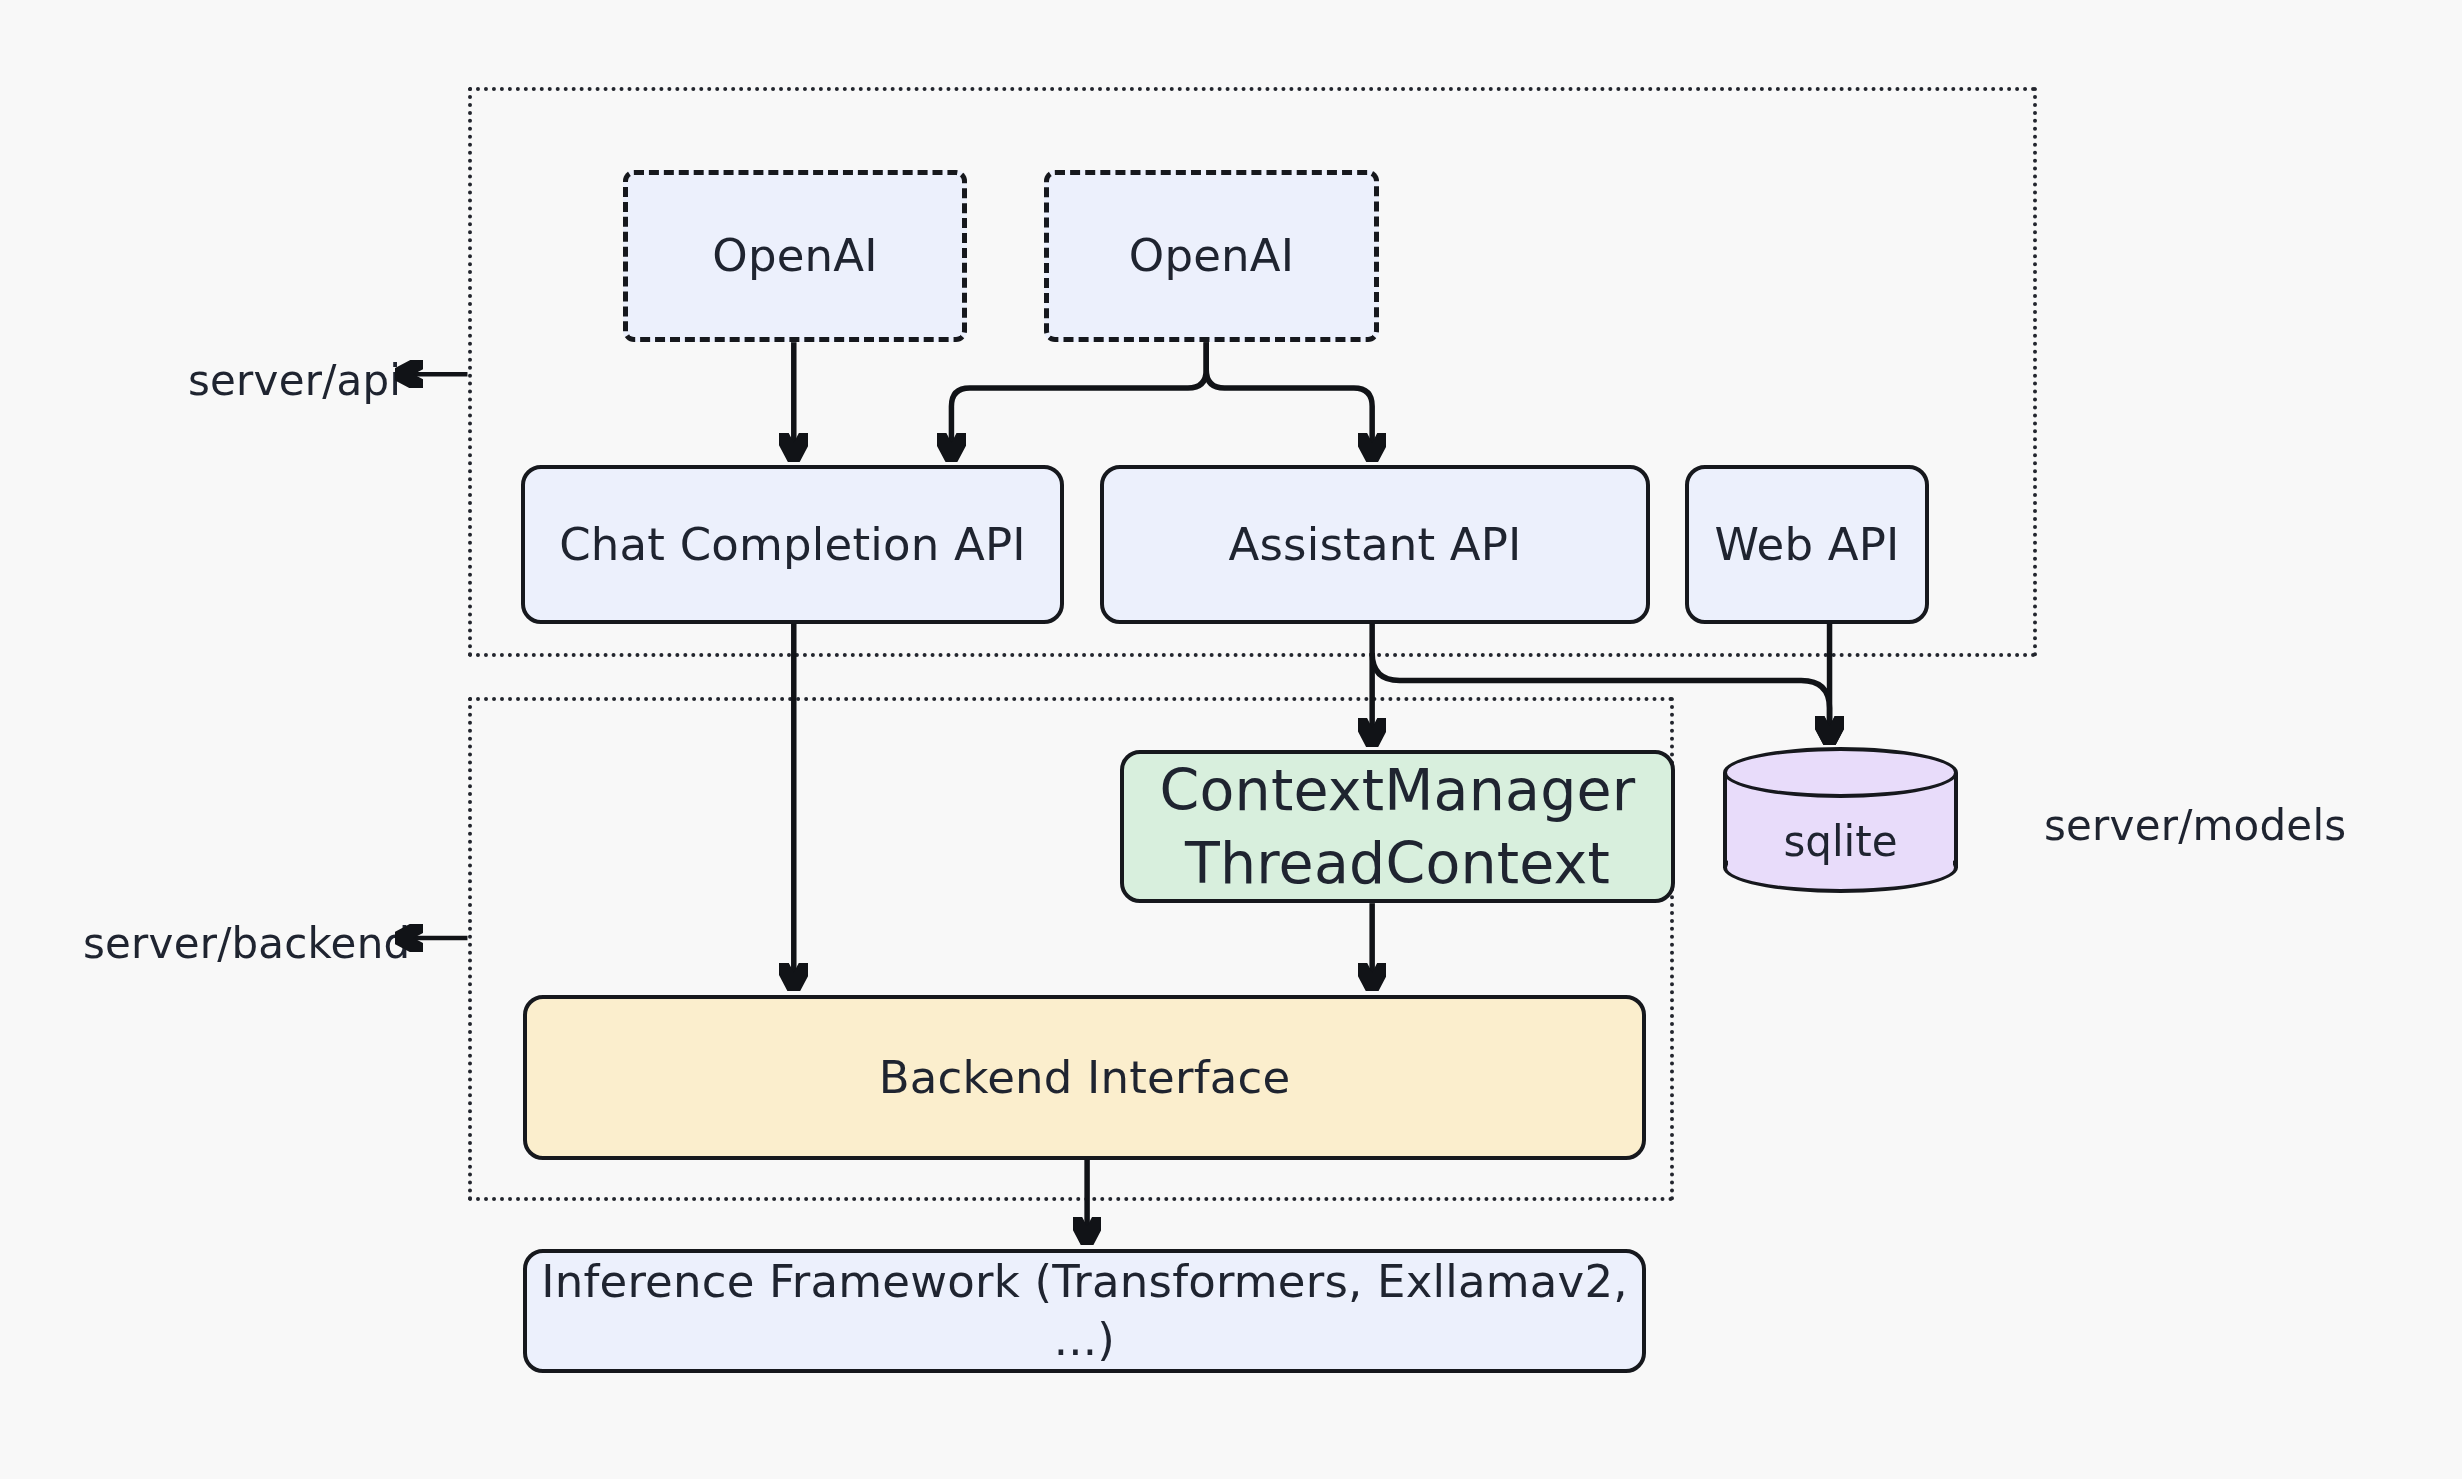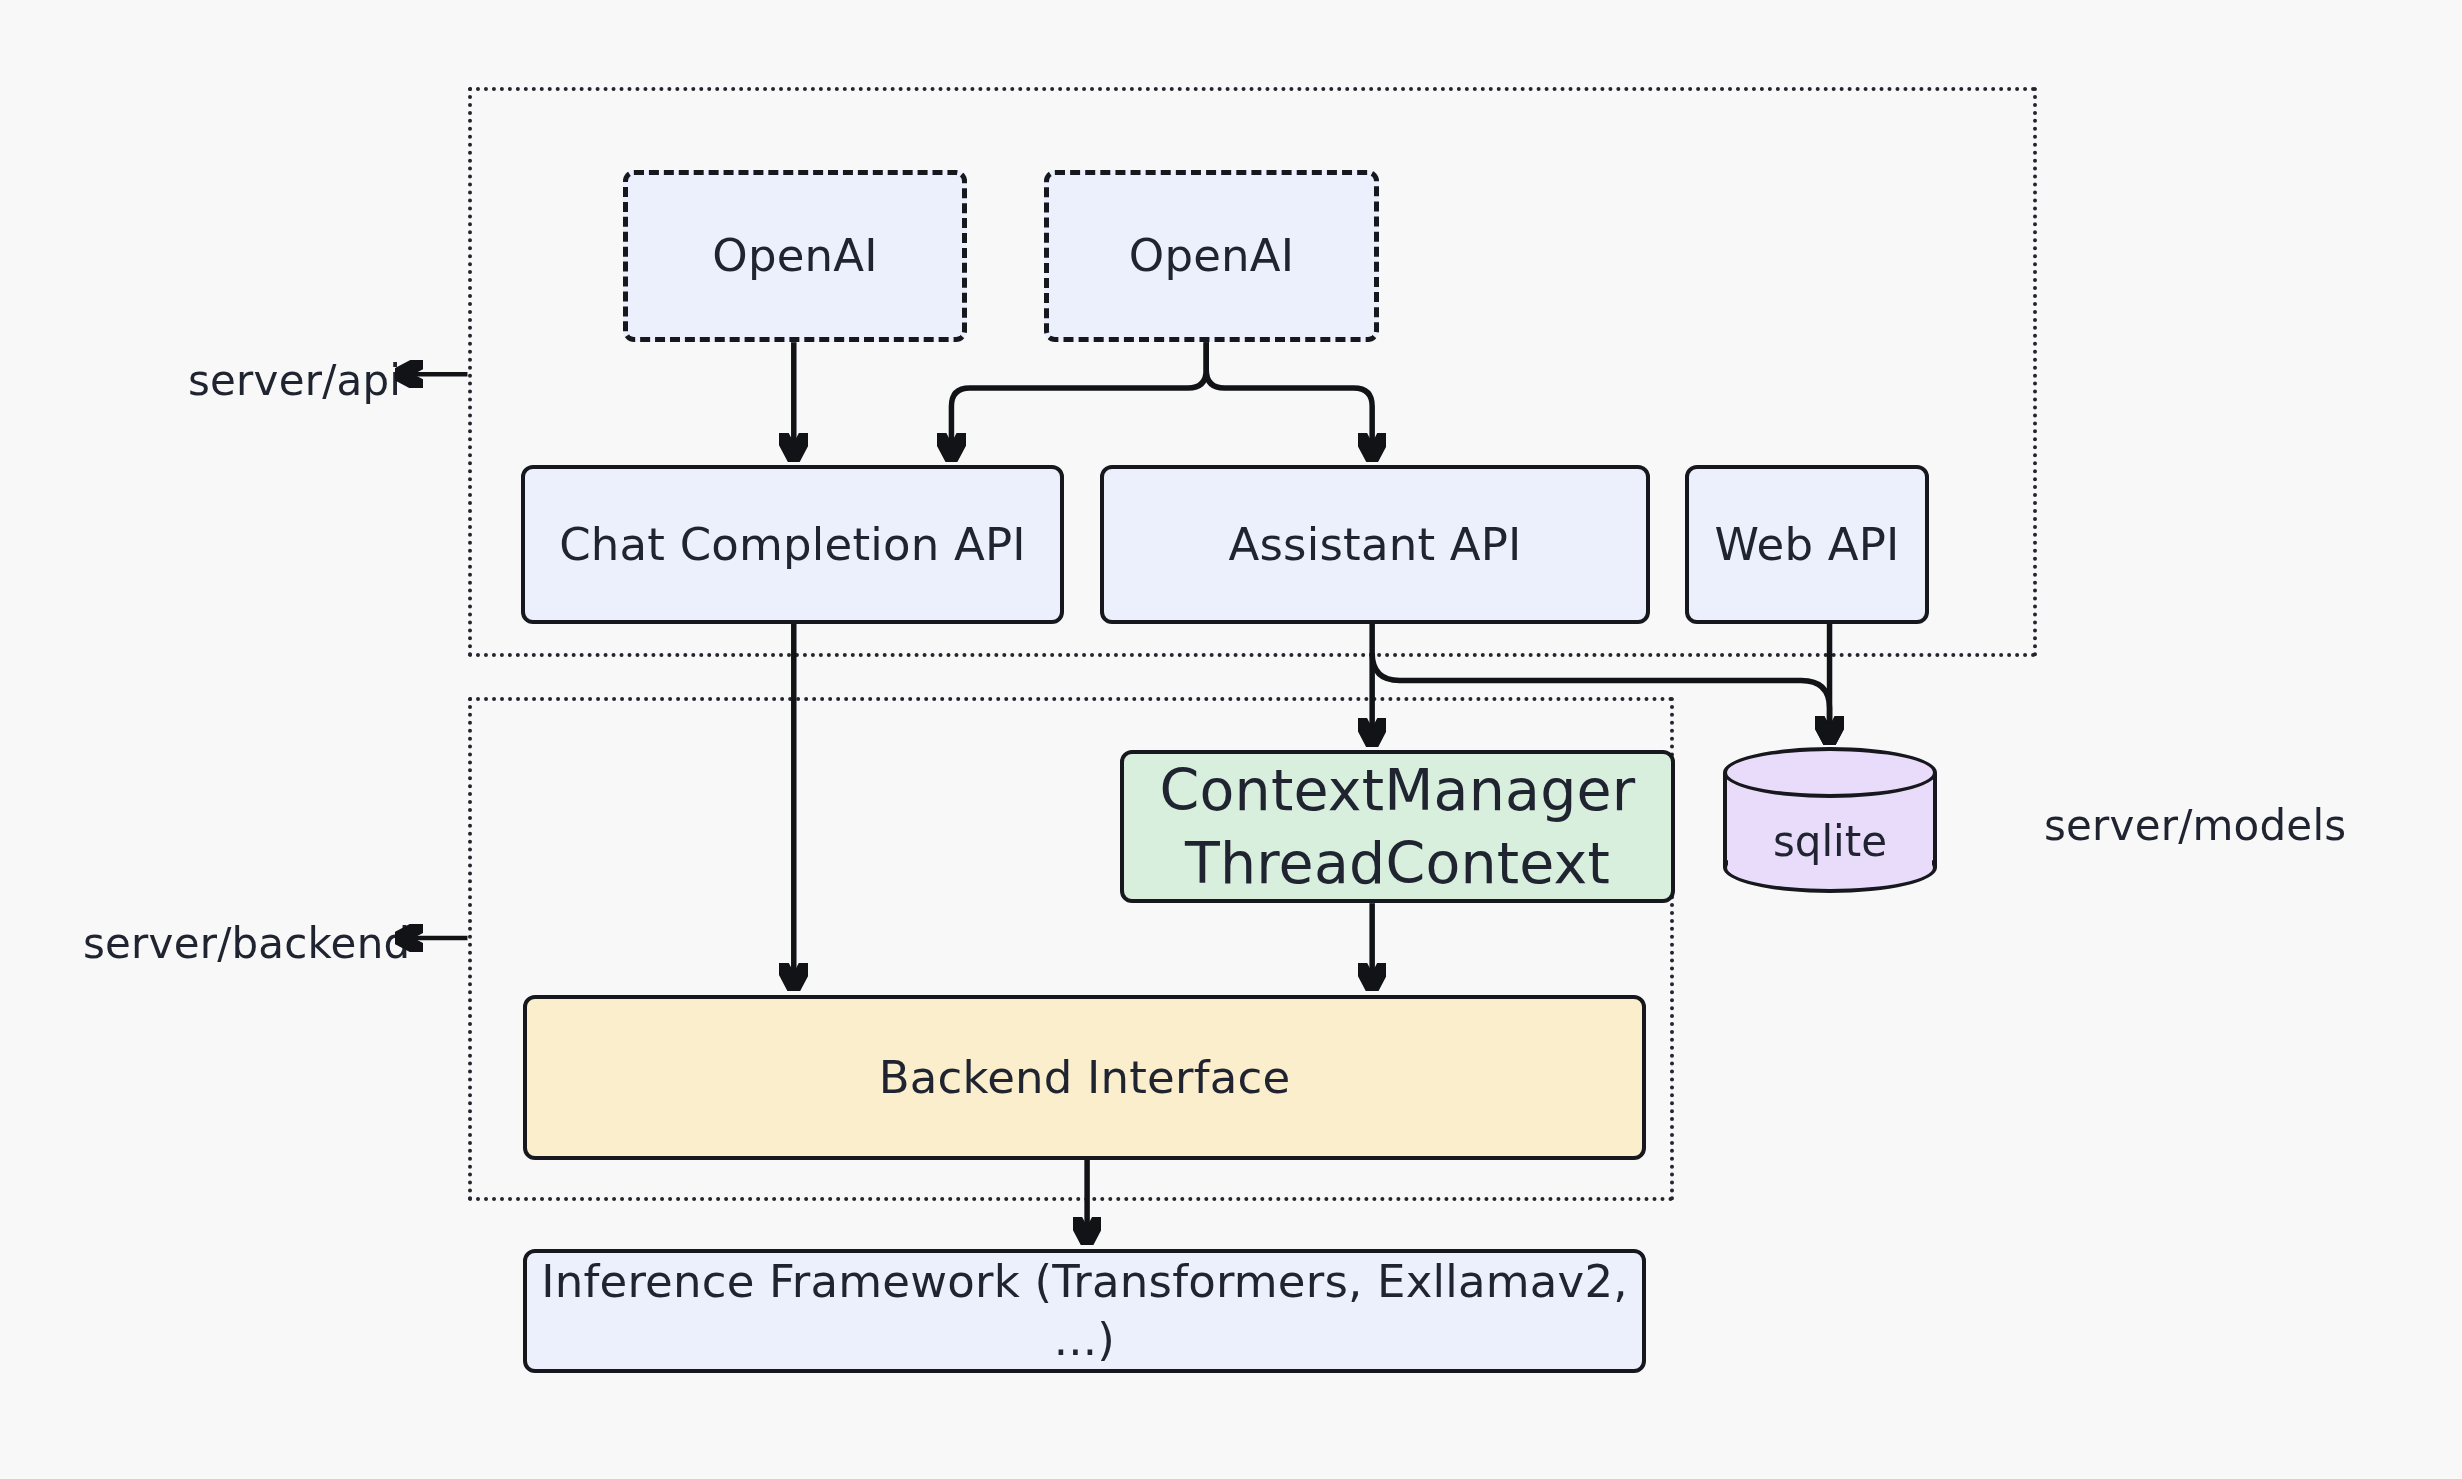--- a/index.html
+++ b/index.html
@@ -13,21 +13,21 @@
     position:relative;
   }
   #stage{position:absolute;inset:0;width:2462px;height:1480px;}
 
   
   .node{
     position:absolute;
     box-sizing:border-box;
     display:flex;align-items:center;justify-content:center;
     text-align:center;
-    border-radius:12px;
+    border-radius:20px;
     border:4.6px solid #16181d;
     line-height:1.28;
     white-space:pre-line;
     letter-spacing:0.2px;
   }
   .node.dashed{border-style:dashed;border-width:5.5px;border-radius:11px;}
 
   .n-ollama   {left:623px; top:170px; width:344px;height:172px;font-size:45px;}
   .n-openai   {left:1044px;top:170px; width:335px;height:172px;font-size:45px;}
   .n-chat     {left:521px; top:465px; width:543px;height:159px;font-size:45px;}
@@ -55,21 +55,21 @@
     white-space:nowrap;
     letter-spacing:0.2px;
   }
   .l-api    {left:188px;top:356px;}
   .l-backend{left:83px; top:919px;}
   .l-models {left:2044px;top:801px;}
 
   
   .cyl{
     position:absolute;
-    left:1723px;top:747px;width:214px;height:147px;
+    left:1723px;top:747px;width:235px;height:147px;
   }
   .cyl .body{
     position:absolute;left:0;top:26px;width:100%;height:95px;
     background:#e8dcfa;
     border-left:4.6px solid #16181d;
     border-right:4.6px solid #16181d;
     box-sizing:border-box;
   }
   .cyl .top{
     position:absolute;left:0;top:0;width:100%;height:51px;

